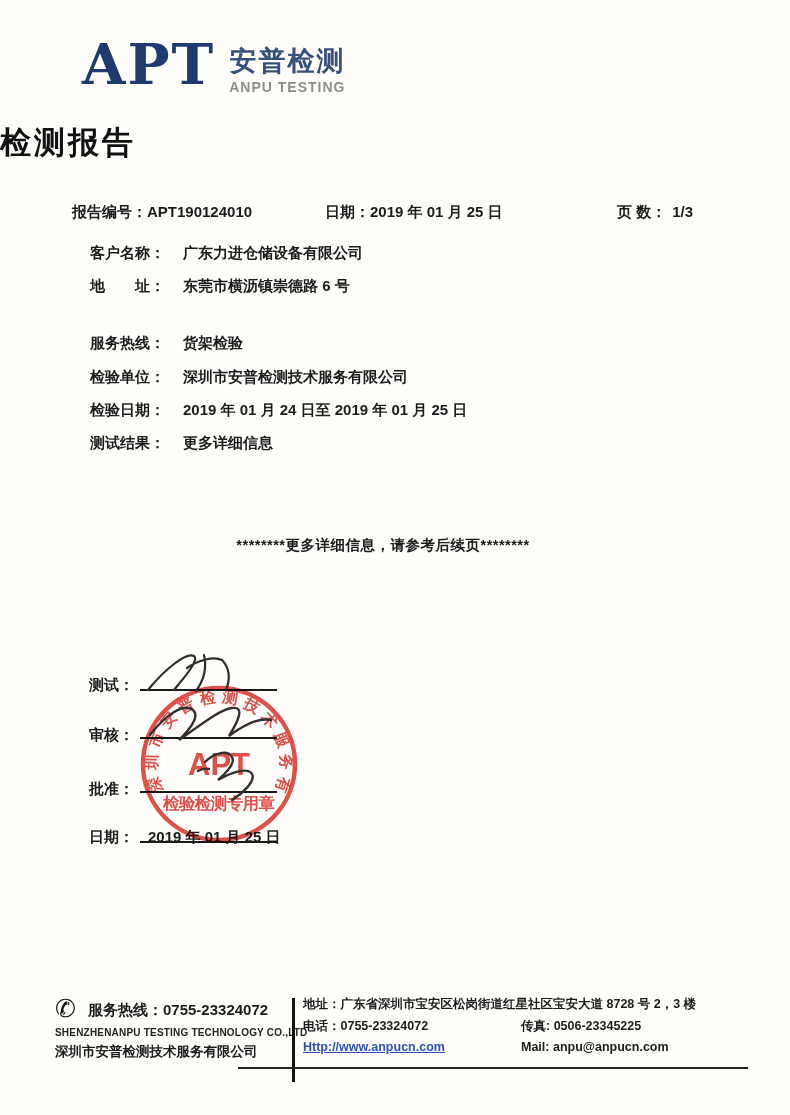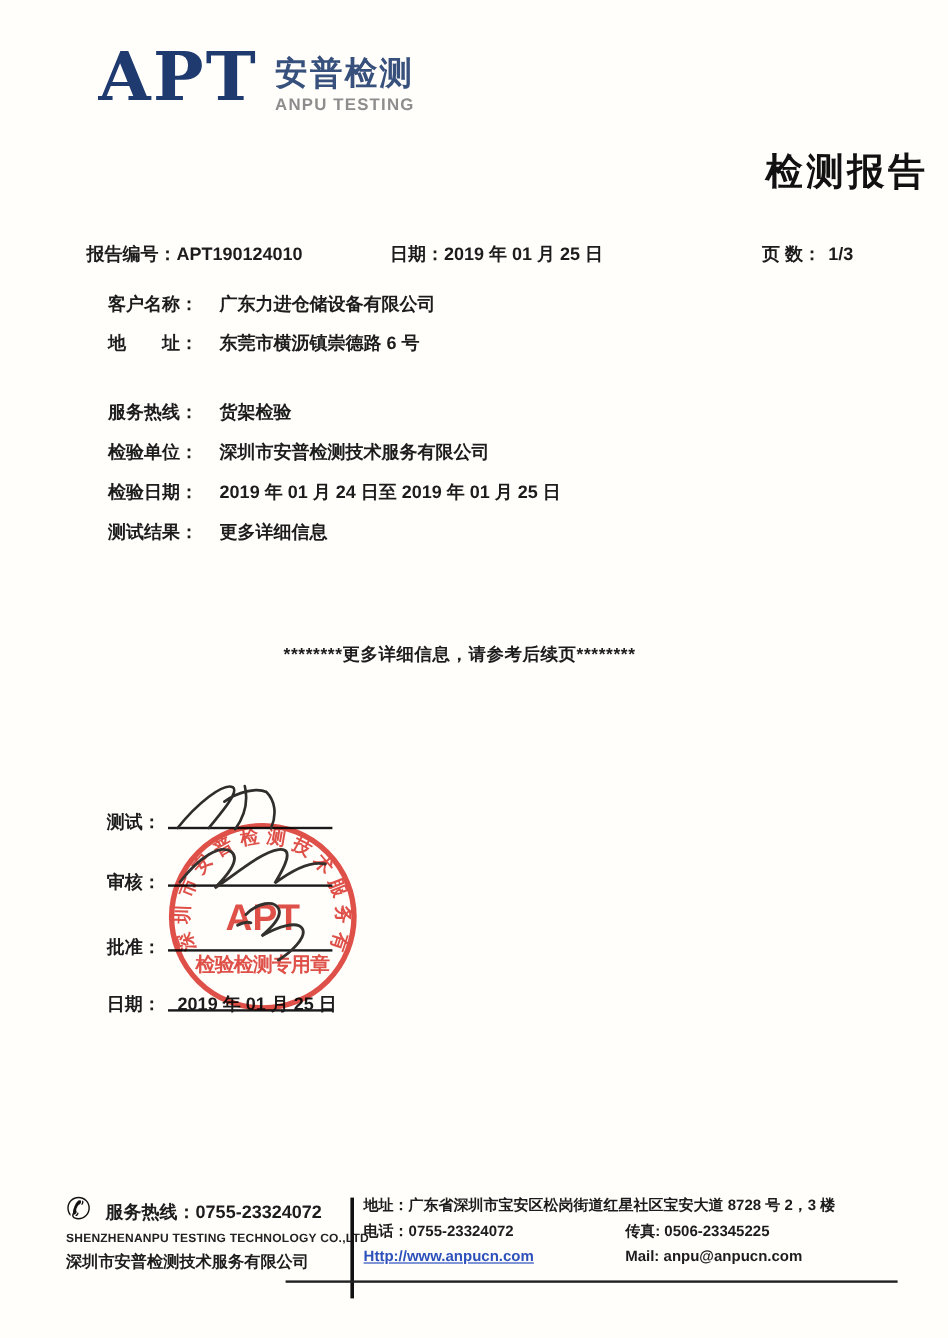--- a/index.html
+++ b/index.html
@@ -9,34 +9,34 @@
     position:relative; width:790px; height:1115px; margin:0 auto;
     background:#fffefb; color:#1c1c1c; overflow:hidden;
   }
   
   .logo { position:absolute; left:82px; top:36px; display:flex; align-items:flex-start; }
   .logo-apt {
     font-family:"DejaVu Serif","Liberation Serif",serif;
     font-weight:bold; font-size:56px; line-height:56px; letter-spacing:2px;
     color:#1e3a6e;
   }
-  .logo-right { margin-left:14px; padding-top:10px; }
+  .logo-right { margin-left:14px; padding-top:10px;text-align:right; }
   .logo-cn { font-size:27px; font-weight:bold; color:#37507c; letter-spacing:2px; line-height:30px; }
   .logo-en { font-size:14px; font-weight:bold; color:#8d8d8d; letter-spacing:1px; margin-top:3px; }
   
   .title {
-    position:absolute; left:0; right:16px; top:122px; text-align:right;
+    position:absolute; left:0; right:16px; top:122px; text-align:left;
     font-size:31px; font-weight:bold; letter-spacing:3px; color:#111;
   }
   
   .meta { position:absolute; top:203px; left:0; width:100%; font-size:15px; font-weight:bold; }
   .meta-item { position:absolute; white-space:nowrap; }
   .meta-report { left:72px; }
   .meta-date { left:325px; }
-  .meta-pages { left:635px; }
+  .meta-pages { left:617px; }
   .meta-pages .v { margin-left:6px; }
   
   .field { position:absolute; left:90px; font-size:15px; font-weight:bold; white-space:nowrap; }
   .flabel { display:inline-block; width:93px; }
   
   .stars {
     position:absolute; left:0; right:24px; top:536px; text-align:center;
     font-size:14.5px; font-weight:bold; letter-spacing:0.5px;
   }
   

